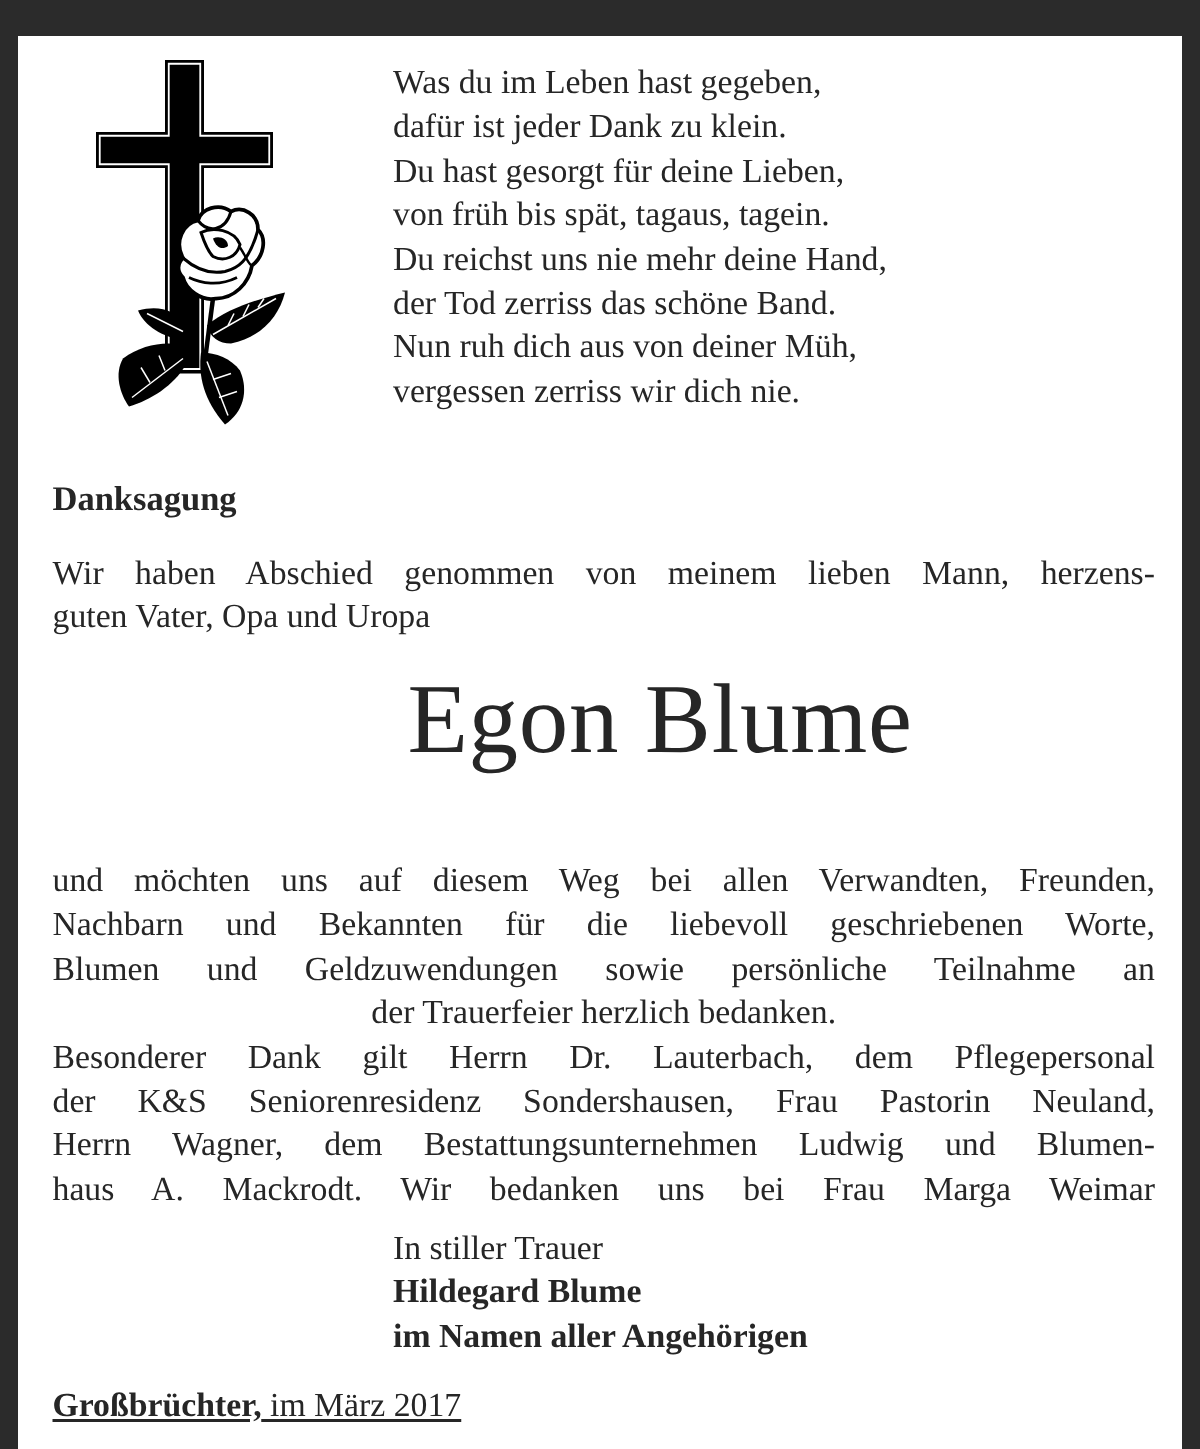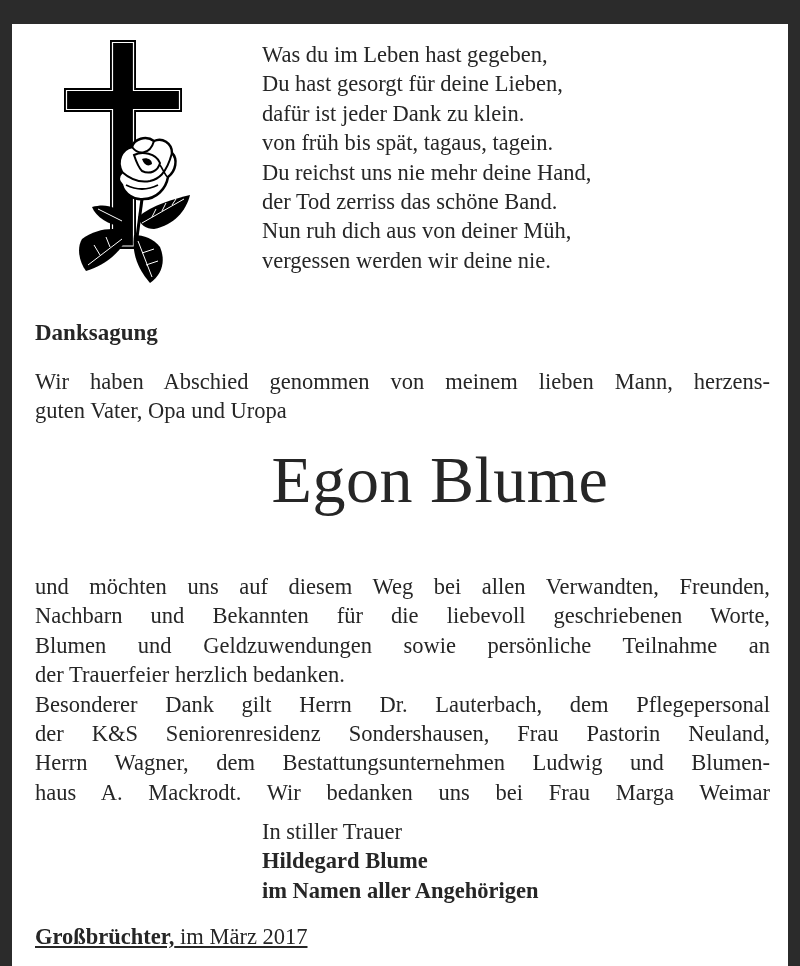--- a/index.html
+++ b/index.html
@@ -26,21 +26,21 @@
     .intro div { height: 29px; white-space: nowrap; }
     .intro div.just { text-align: justify; text-align-last: justify; white-space: normal; }
     .name {
       position: absolute; left: 0; top: 418px; width: 776px; text-align: center;
       font-size: 66px; font-weight: normal; line-height: 76px; letter-spacing: 0.5px; margin-left: 40px;
     }
     .body {
       position: absolute; left: 23px; top: 500px; width: 735px;
       font-size: 22.5px; line-height: 29.4px; margin-top: 48px;
     }
-    .body div { height: 29.4px; white-space: nowrap; overflow: hidden; }
+    .body div { height: 29.4px; white-space: nowrap; overflow: hidden; text-align: center; }
     .body div.just { text-align: justify; text-align-last: justify; white-space: normal; }
     .signature {
       position: absolute; left: 250px; top: 793px;
       font-size: 22.5px; line-height: 29.4px; white-space: nowrap;
     }
     .signature .bold { font-weight: bold; }
     .place {
       position: absolute; left: 23px; top: 898px;
       font-size: 22.5px; line-height: 29px; white-space: nowrap; text-decoration: underline;
     }
@@ -84,27 +84,27 @@
         <path d="M38 216 L32 206"></path>
       <path d="M76 202 L90 238"></path>
         <path d="M80 214 L92 210"></path>
         <path d="M84 226 L96 222"></path>
       <path d="M60 182 L36 170"></path>
     </g>
   </svg>
 
   <div class="poem serif">
     <div>Was du im Leben hast gegeben,</div>
+    <div>dafür ist jeder Dank zu klein.</div>
     <div>Du hast gesorgt für deine Lieben,</div>
-    <div>dafür ist jeder Dank zu klein.</div>
     <div>von früh bis spät, tagaus, tagein.</div>
     <div>Du reichst uns nie mehr deine Hand,</div>
     <div>der Tod zerriss das schöne Band.</div>
     <div>Nun ruh dich aus von deiner Müh,</div>
-    <div>vergessen werden wir deine nie.</div>
+    <div>vergessen zerriss wir dich nie.</div>
   </div>
 
   <div class="heading serif">Danksagung</div>
 
   <div class="intro serif">
     <div class="just">Wir haben Abschied genommen von meinem lieben Mann, herzens-</div>
     <div>guten Vater, Opa und Uropa</div>
   </div>
 
   <div class="name serif">Egon Blume</div>

